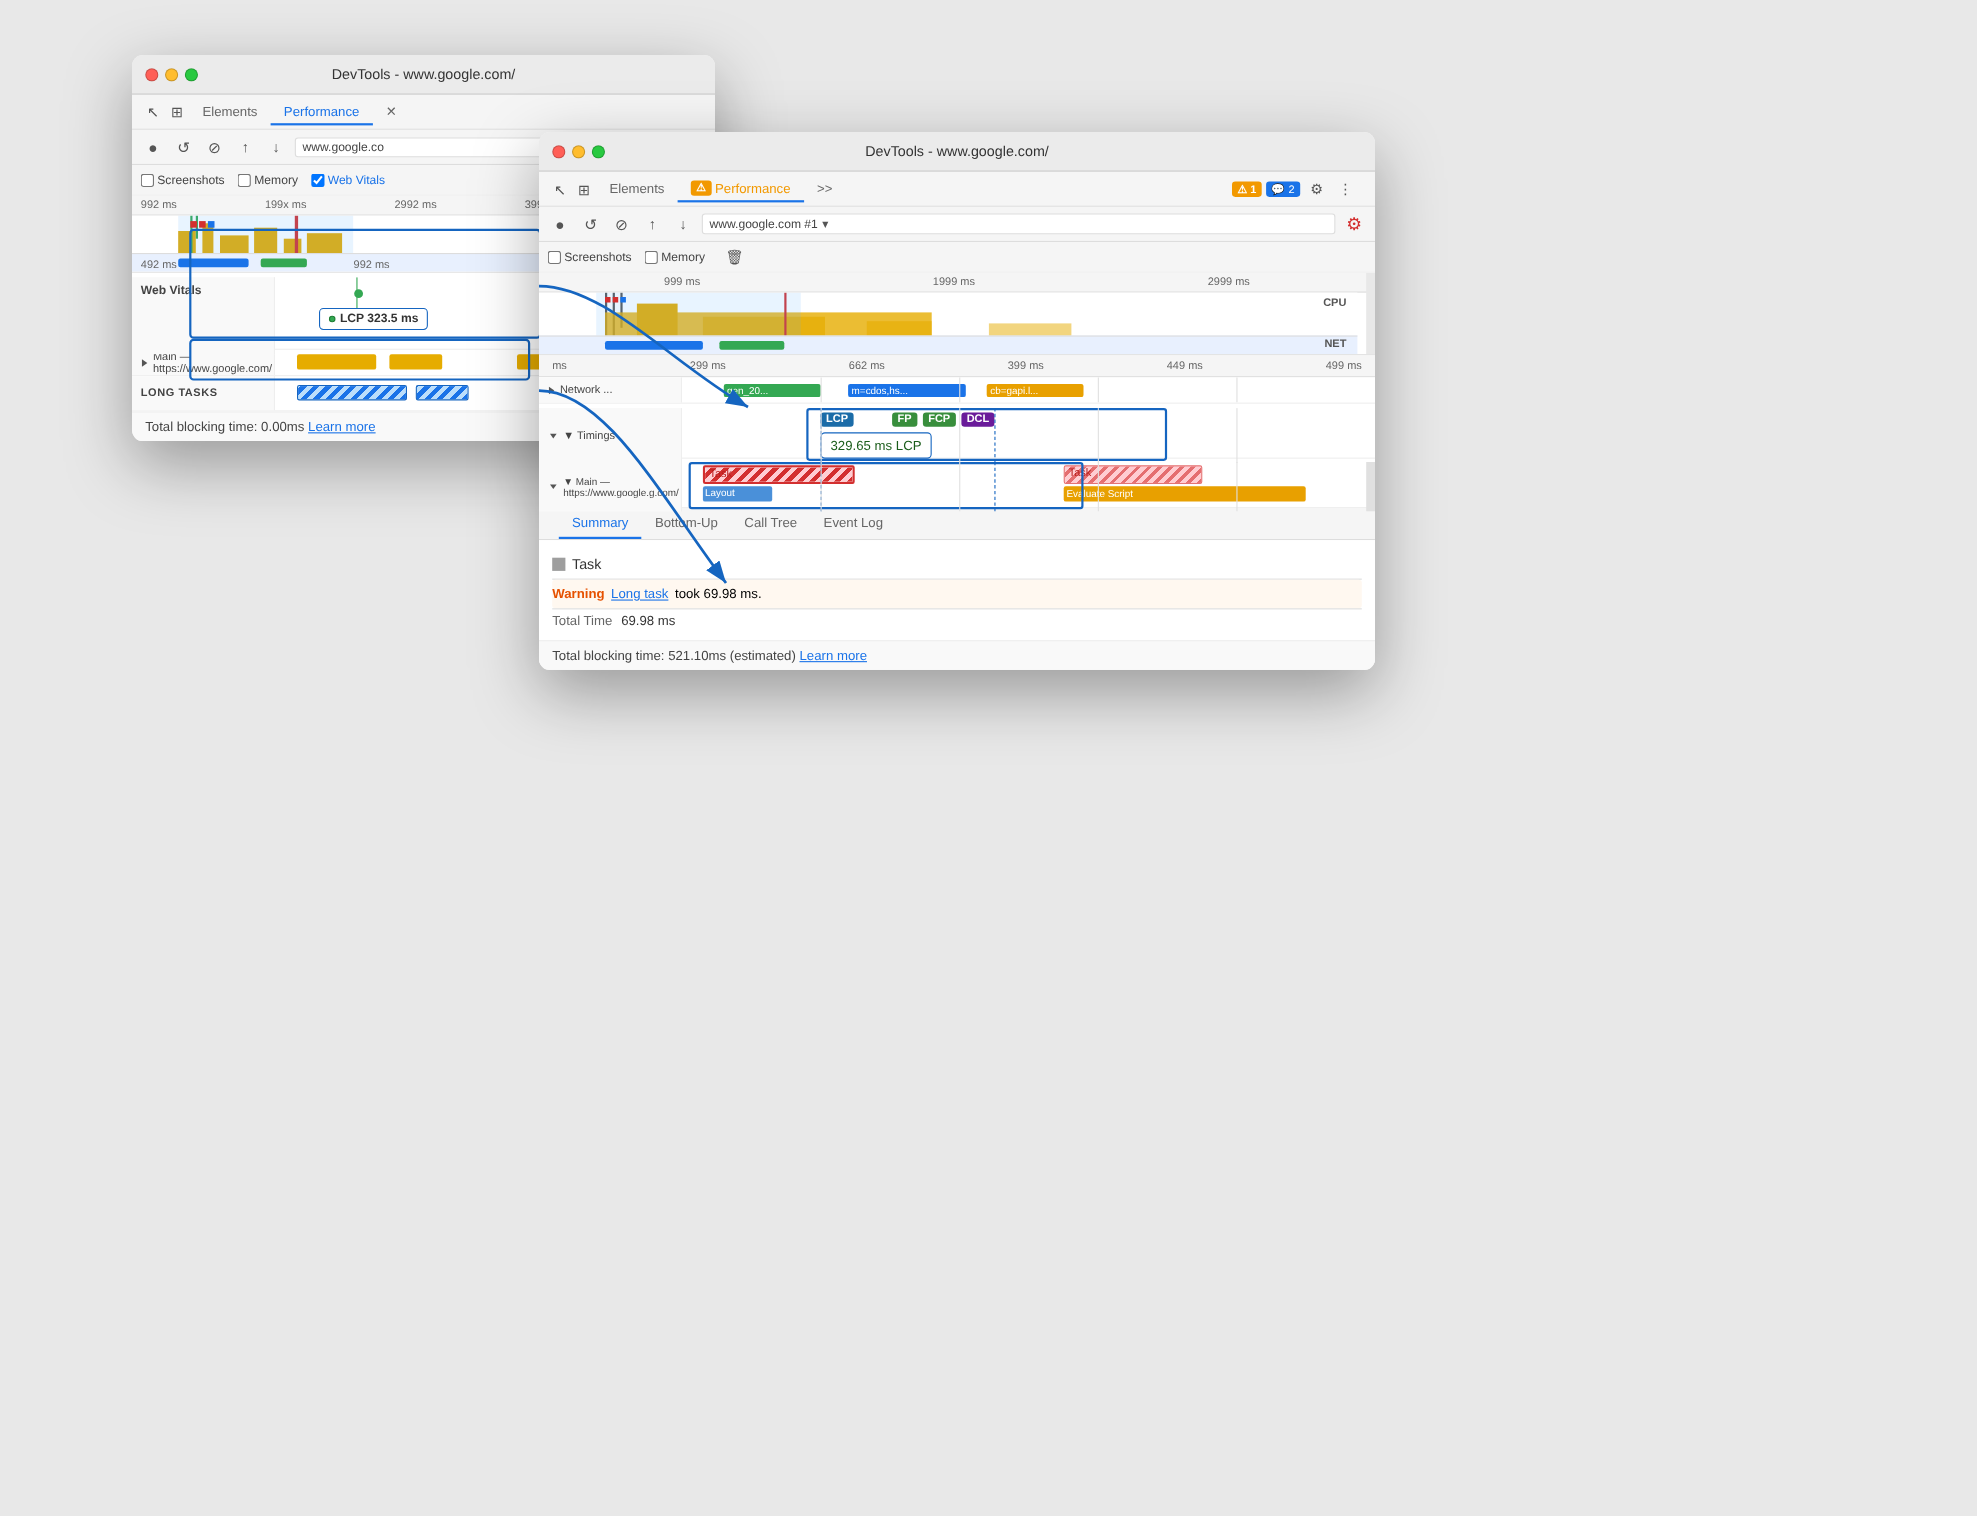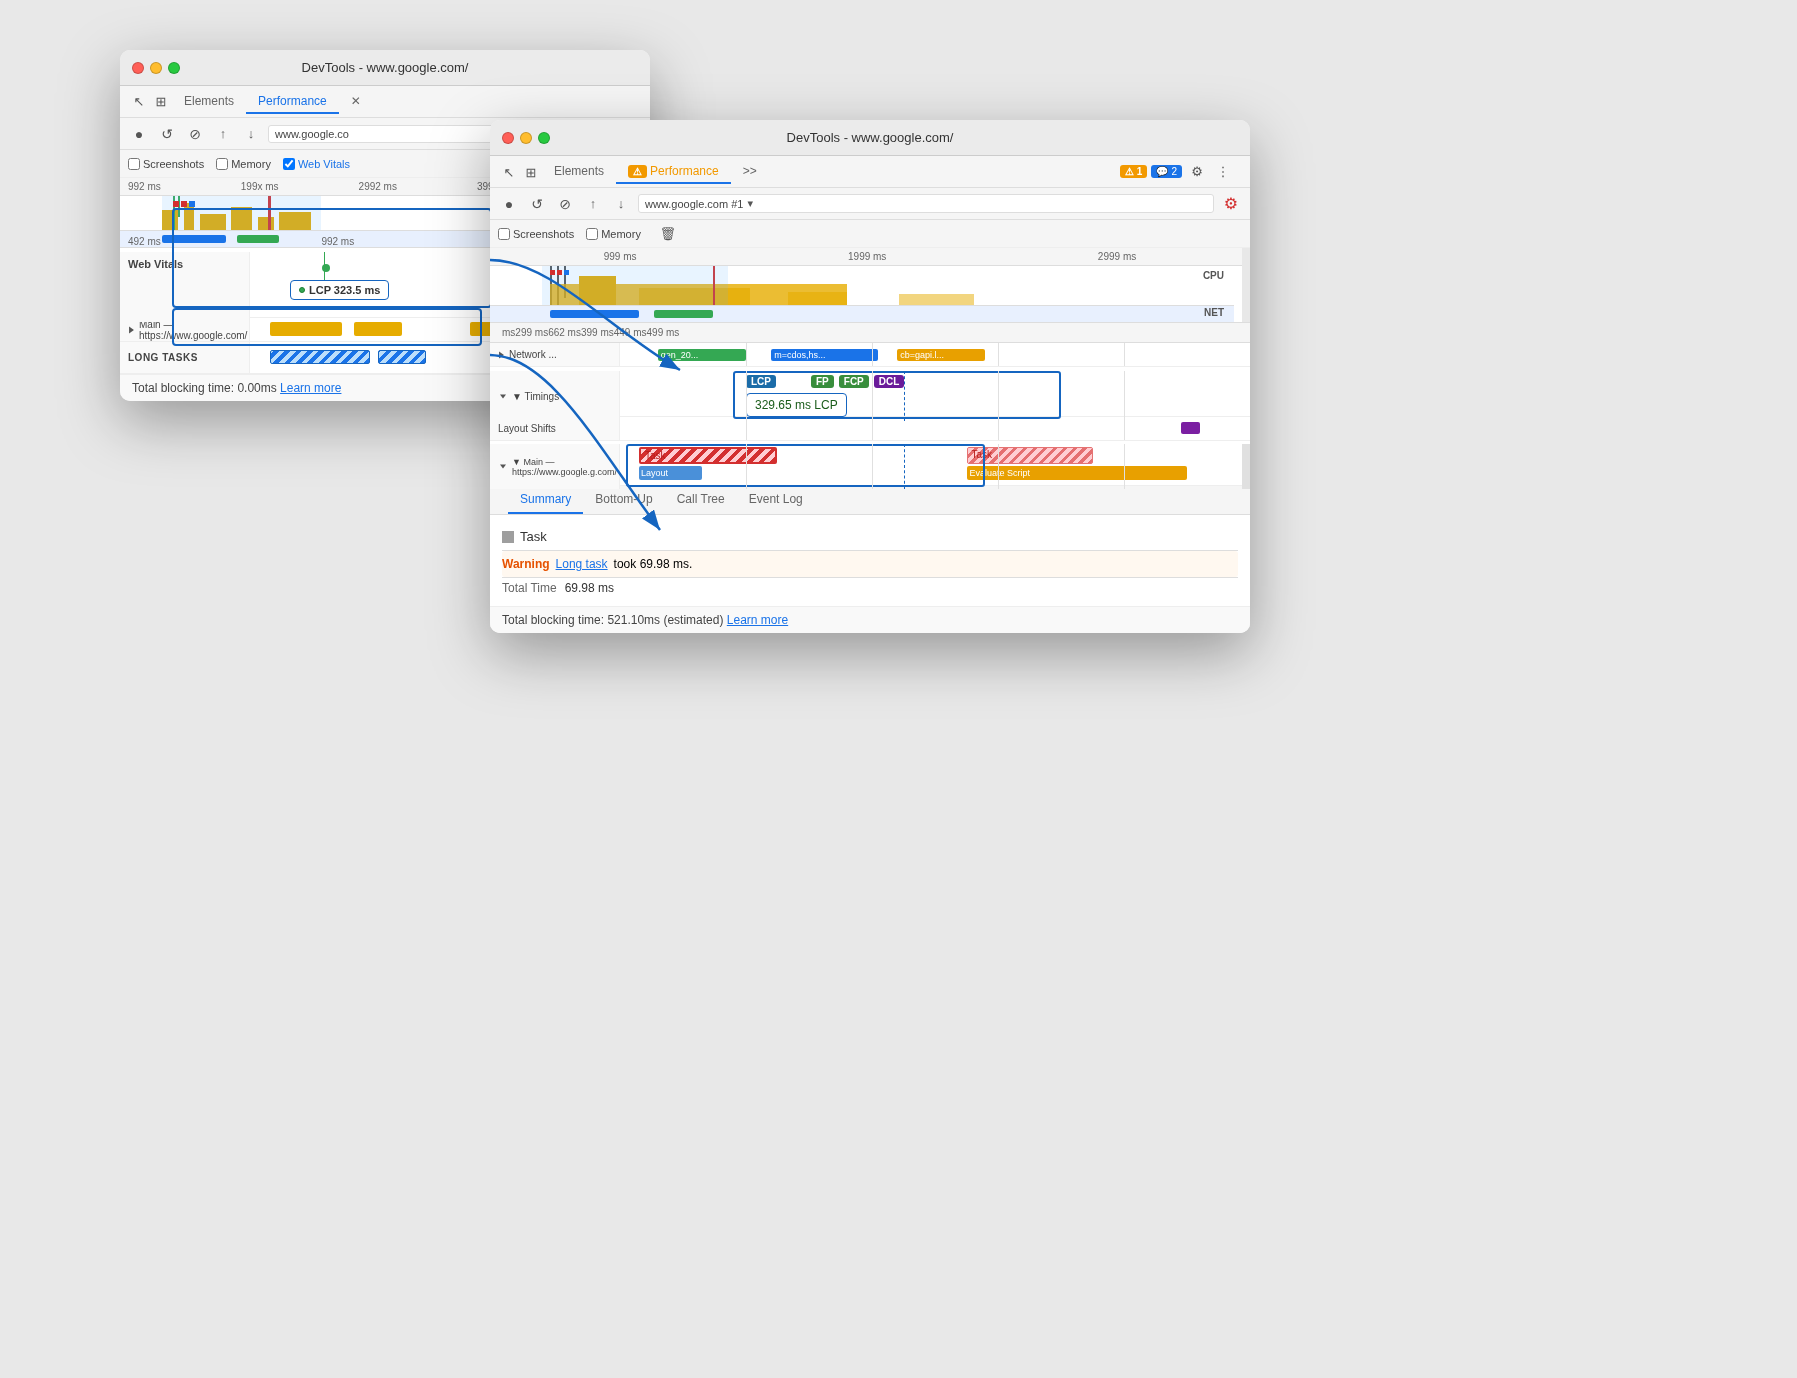--- a/index.html
+++ b/index.html
@@ -784,21 +784,21 @@
     <div style="position:absolute;bottom:0;left:0;right:16px;height:17px;background:#e8f0fe;border-top:1px solid #ddd;">
       <div style="position:absolute;left:8%;width:12%;height:8px;top:4px;background:#1a73e8;border-radius:2px;"></div>
       <div style="position:absolute;left:22%;width:8%;height:8px;top:4px;background:#34a853;border-radius:2px;"></div>
       <div class="net-label">NET</div>
     </div>
 
     <div class="scrollbar-y"></div>
   </div>
 
   <div class="timeline-ruler">
-    <div style="display:flex;width:100%;padding:0 4px;">
+    <div style="display:flex;width:100%;justify-content:space-between;padding:0 4px;">
       <span>ms</span>
       <span>299 ms</span>
       <span>662 ms</span>
       <span>399 ms</span>
       <span>449 ms</span>
       <span>499 ms</span>
     </div>
   </div>
 
   <div style="background:white;position:relative;">
@@ -849,33 +849,20 @@
         <div class="dashed-line" style="left:20%;"></div>
         <div class="dashed-line" style="left:45%;"></div>
 
         <div class="grid-line" style="left:20%;"></div>
         <div class="grid-line" style="left:40%;"></div>
         <div class="grid-line" style="left:60%;"></div>
         <div class="grid-line" style="left:80%;"></div>
       </div>
     </div>
 
-    <div class="track-row">
-      <div class="track-label">
-        <span style="font-size:10px;">Layout Shifts</span>
-      </div>
-      <div class="track-content" style="position:relative;">
-
-        <div style="position:absolute;right:8%;top:5px;width:3%;height:12px;background:#7b1fa2;border-radius:2px;"></div>
-        <div class="grid-line" style="left:20%;"></div>
-        <div class="grid-line" style="left:40%;"></div>
-        <div class="grid-line" style="left:60%;"></div>
-        <div class="grid-line" style="left:80%;"></div>
-      </div>
-    </div>
 
     <div class="track-row" style="height:45px;align-items:flex-start;padding-top:3px;position:relative;">
       <div class="track-label" style="height:45px;">
         <span class="triangle-down" style="transform:scale(0.6);"></span>
         <span style="font-size:9px;">▼ Main — https://www.google.g.com/</span>
       </div>
       <div class="track-content" style="position:relative;height:45px;">
 
         <div style="position:absolute;left:3%;top:3px;width:22%;height:17px;border-radius:2px;border:2px solid #d32f2f;overflow:hidden;">
           <div style="width:100%;height:100%;background:repeating-linear-gradient(-45deg,#d32f2f,#d32f2f 4px,#ffcdd2 4px,#ffcdd2 8px);"></div>

